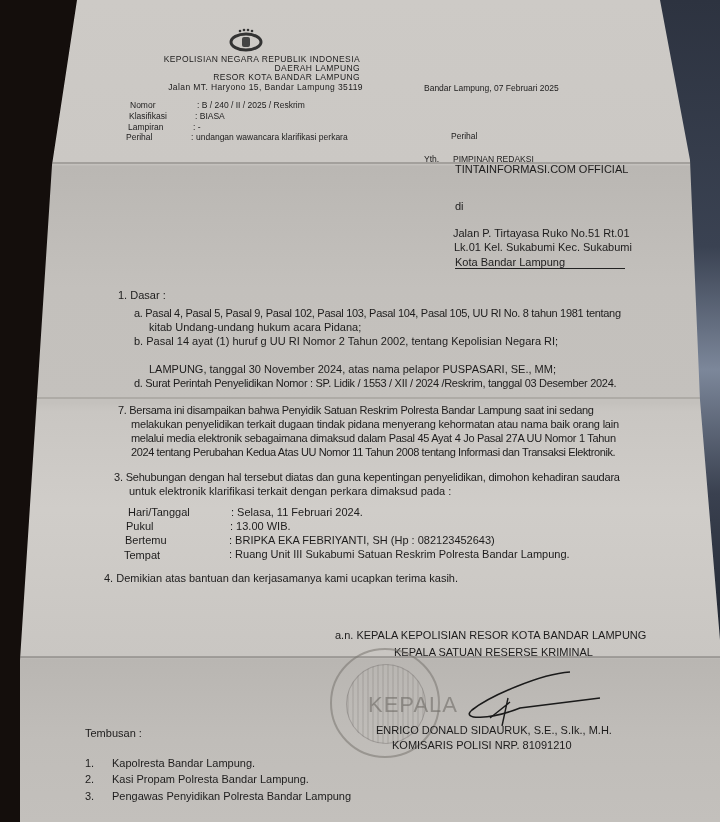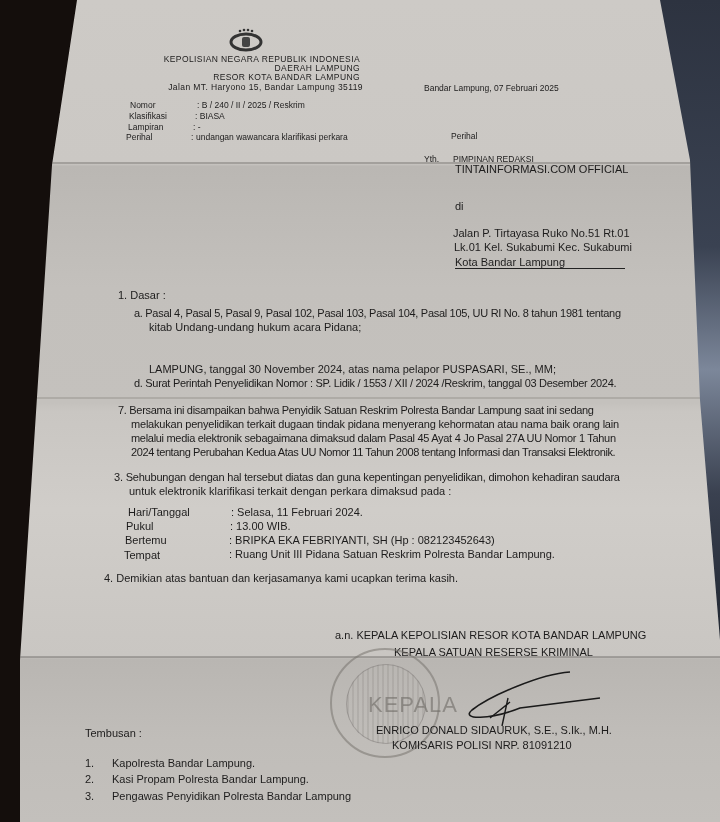--- a/index.html
+++ b/index.html
@@ -82,39 +82,40 @@
   <div class="abs small" style="left:453px;top:154px">PIMPINAN REDAKSI</div>
   <div class="abs body" style="left:455px;top:163px">TINTAINFORMASI.COM OFFICIAL</div>
   <div class="abs body" style="left:455px;top:200px">di</div>
   <div class="abs body" style="left:453px;top:227px">Jalan P. Tirtayasa Ruko No.51 Rt.01</div>
   <div class="abs body" style="left:454px;top:241px">Lk.01 Kel. Sukabumi Kec. Sukabumi</div>
   <div class="abs body" style="left:455px;top:256px;border-bottom:1px solid #222;width:170px">Kota Bandar Lampung</div>
 
   <div class="abs body" style="left:118px;top:289px">1.  Dasar :</div>
   <div class="abs body" style="left:134px;top:307px;letter-spacing:-0.3px">a.  Pasal 4, Pasal 5, Pasal 9, Pasal 102, Pasal 103, Pasal 104, Pasal 105, UU RI No. 8 tahun 1981 tentang</div>
   <div class="abs body" style="left:149px;top:321px">kitab Undang-undang hukum acara Pidana;</div>
+  <div class="abs body" style="left:134px;top:335px">b.  Pasal 14 ayat (1) huruf g UU RI Nomor 2 Tahun 2002, tentang Kepolisian Negara RI;</div>
   <div class="abs body" style="left:149px;top:363px">LAMPUNG, tanggal  30 November 2024, atas nama pelapor PUSPASARI, SE., MM;</div>
   <div class="abs body" style="left:134px;top:377px;letter-spacing:-0.3px">d.  Surat Perintah Penyelidikan Nomor : SP. Lidik / 1553 / XII / 2024 /Reskrim, tanggal 03 Desember 2024.</div>
 
   <div class="abs body" style="left:118px;top:404px;letter-spacing:-0.3px">7.  Bersama  ini  disampaikan  bahwa  Penyidik  Satuan  Reskrim  Polresta  Bandar  Lampung  saat  ini  sedang</div>
   <div class="abs body" style="left:131px;top:418px;letter-spacing:-0.2px">melakukan penyelidikan terkait dugaan tindak pidana menyerang kehormatan atau nama baik orang lain</div>
   <div class="abs body" style="left:131px;top:432px;letter-spacing:-0.3px">melalui media elektronik sebagaimana dimaksud dalam Pasal 45 Ayat 4 Jo Pasal 27A UU Nomor 1 Tahun</div>
   <div class="abs body" style="left:131px;top:446px;letter-spacing:-0.4px">2024 tentang Perubahan Kedua Atas UU Nomor 11 Tahun 2008 tentang Informasi dan Transaksi Elektronik.</div>
 
   <div class="abs body" style="left:114px;top:471px;letter-spacing:-0.2px">3.  Sehubungan dengan hal tersebut diatas dan guna kepentingan penyelidikan, dimohon kehadiran saudara</div>
   <div class="abs body" style="left:129px;top:485px">untuk elektronik klarifikasi terkait dengan perkara dimaksud pada :</div>
 
   <div class="abs body" style="left:128px;top:506px">Hari/Tanggal</div>
   <div class="abs body" style="left:231px;top:506px">:  Selasa, 11 Februari 2024.</div>
   <div class="abs body" style="left:126px;top:520px">Pukul</div>
   <div class="abs body" style="left:230px;top:520px">:  13.00 WIB.</div>
   <div class="abs body" style="left:125px;top:534px">Bertemu</div>
   <div class="abs body" style="left:229px;top:534px">:  BRIPKA EKA FEBRIYANTI, SH (Hp : 082123452643)</div>
   <div class="abs body" style="left:124px;top:549px">Tempat</div>
-  <div class="abs body" style="left:229px;top:548px">:  Ruang Unit III Pidana Satuan Reskrim Polresta Bandar Lampung.</div>
+  <div class="abs body" style="left:229px;top:548px">:  Ruang Unit III Sukabumi Satuan Reskrim Polresta Bandar Lampung.</div>
 
   <div class="abs body" style="left:104px;top:572px">4.  Demikian atas bantuan dan kerjasamanya kami ucapkan terima kasih.</div>
 
   <div class="abs body" style="left:335px;top:629px">a.n. KEPALA KEPOLISIAN RESOR KOTA BANDAR LAMPUNG</div>
   <div class="abs body" style="left:394px;top:646px">KEPALA SATUAN RESERSE KRIMINAL</div>
 
   <div class="stamp">
     <div class="stamp-inner"></div>
     <div class="stamp-text">KEPALA</div>
   </div>

